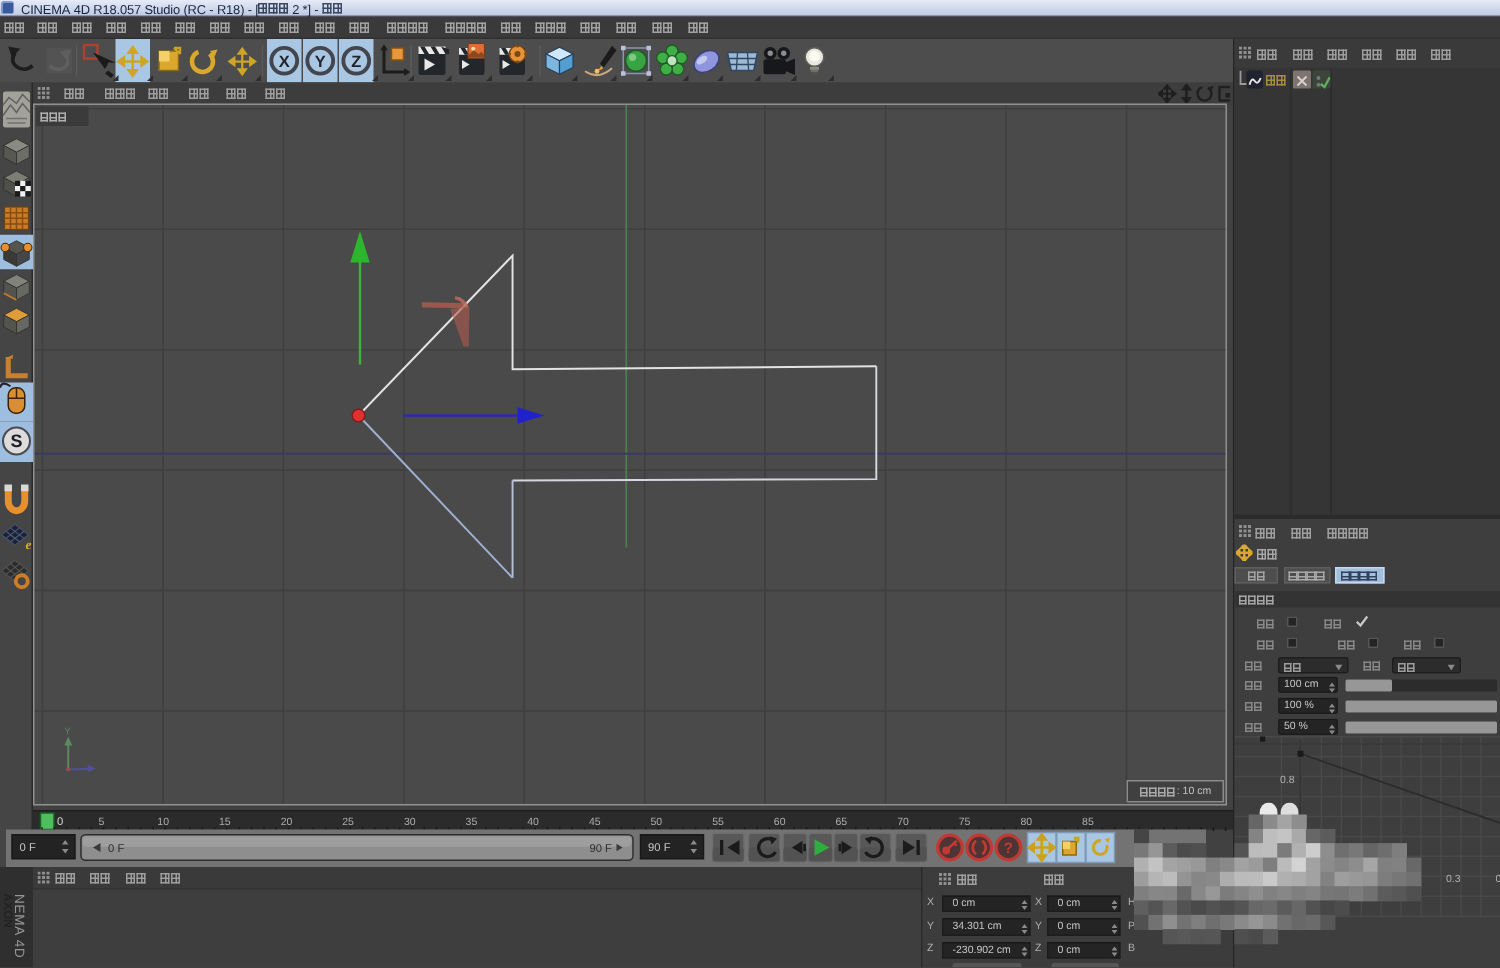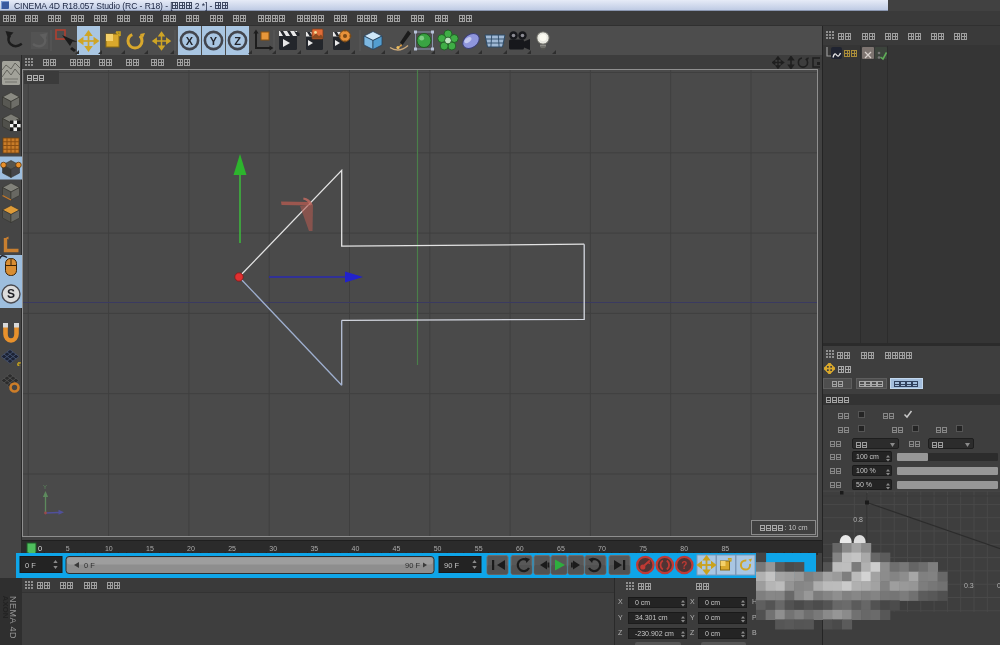--- a/index.html
+++ b/index.html
@@ -28,21 +28,21 @@
    linear-gradient(currentColor,currentColor) 0 0/100% 1px no-repeat,
    linear-gradient(currentColor,currentColor) 0 3px/100% 1px no-repeat,
    linear-gradient(currentColor,currentColor) 0 100%/100% 1px no-repeat,
    linear-gradient(currentColor,currentColor) 0 0/1px 100% no-repeat,
    linear-gradient(currentColor,currentColor) 100% 0/1px 100% no-repeat;
   opacity:.8}
 .ibox{position:absolute;background:#242424;border:1px solid #1c1c1c;
   border-top-color:#191919;color:#c6c6c6;font-size:7px;line-height:9px;
   padding-left:3px;white-space:nowrap}
 </style></head><body>
-<div class="abs" style="left:0;top:0;width:888px;height:11px;
+<div class="abs" style="left:0;top:0;width:1000px;height:11px;
  background:linear-gradient(#e6ebf7,#bfcbe4);border-bottom:1px solid #8a96b0">
  <div class="abs" style="left:1px;top:1px;width:8px;height:8px;background:#3a5a9e;box-shadow:inset 1px 1px 0 #7a9ad0;border-radius:1px"></div>
  <div class="abs" style="left:14px;top:0px;height:11px;display:flex;align-items:center;
    font-size:8.6px;color:#1a2440;letter-spacing:-.1px;white-space:nowrap">
    CINEMA&nbsp;4D&nbsp;R18.057&nbsp;Studio&nbsp;(RC&nbsp;-&nbsp;R18)&nbsp;-&nbsp;[<span style="display:inline-flex;gap:1px;align-items:center;color:#16213a">
         <i class="h"></i>
         <i class="h"></i>
         <i class="h"></i>
       </span>&nbsp;2&nbsp;*]&nbsp;-&nbsp;<span style="display:inline-flex;gap:1px;align-items:center">
         <i class="h"></i>
@@ -616,21 +616,21 @@
       <line x1="729.4" y1="10.5" x2="729.4" y2="13" stroke="#191919" stroke-width="1"></line>
       <line x1="737.6" y1="10.5" x2="737.6" y2="13" stroke="#191919" stroke-width="1"></line>
       <line x1="745.8" y1="10.5" x2="745.8" y2="13" stroke="#191919" stroke-width="1"></line>
       <line x1="754.0" y1="10.5" x2="754.0" y2="13" stroke="#191919" stroke-width="1"></line>
       <line x1="762.2" y1="10.5" x2="762.2" y2="13" stroke="#191919" stroke-width="1"></line>
       <line x1="770.5" y1="10.5" x2="770.5" y2="13" stroke="#191919" stroke-width="1"></line>
       <line x1="778.7" y1="10.5" x2="778.7" y2="13" stroke="#191919" stroke-width="1"></line>
       <line x1="786.9" y1="10.5" x2="786.9" y2="13" stroke="#191919" stroke-width="1"></line>
       <line x1="795.1" y1="10.5" x2="795.1" y2="13" stroke="#191919" stroke-width="1"></line>
     </svg></div>
-<div class="abs" style="left:16px;top:553px;width:800px;height:36px;background:#0ea5e9">
+<div class="abs" style="left:4px;top:553px;width:800px;height:36px;background:#737373">
 <svg width="800" height="25">
 
  <rect x="4" y="3.5" width="42" height="16" fill="#232323" stroke="#191919"></rect>
  <text x="9" y="14.5" font-size="7.5" fill="#c6c6c6" font-family="Liberation Sans">0 F</text>
  <path d="M39.5 7 l2.2 3 h-4.4z M39.5 16 l2.2-3 h-4.4z" fill="#8a8a8a"></path>
 
  <rect x="50" y="3.5" width="368" height="17" rx="3" fill="#8e8e8e" stroke="#2e2e2e"></rect>
  <rect x="51" y="4.5" width="366" height="7" rx="3" fill="#9e9e9e"></rect>
  <path d="M58 9 l5 3 -5 3 z" transform="rotate(180 60.5 12)" fill="#3a3a3a"></path>
  <text x="68" y="15" font-size="7.5" fill="#2e2e2e" font-family="Liberation Sans">0 F</text>

